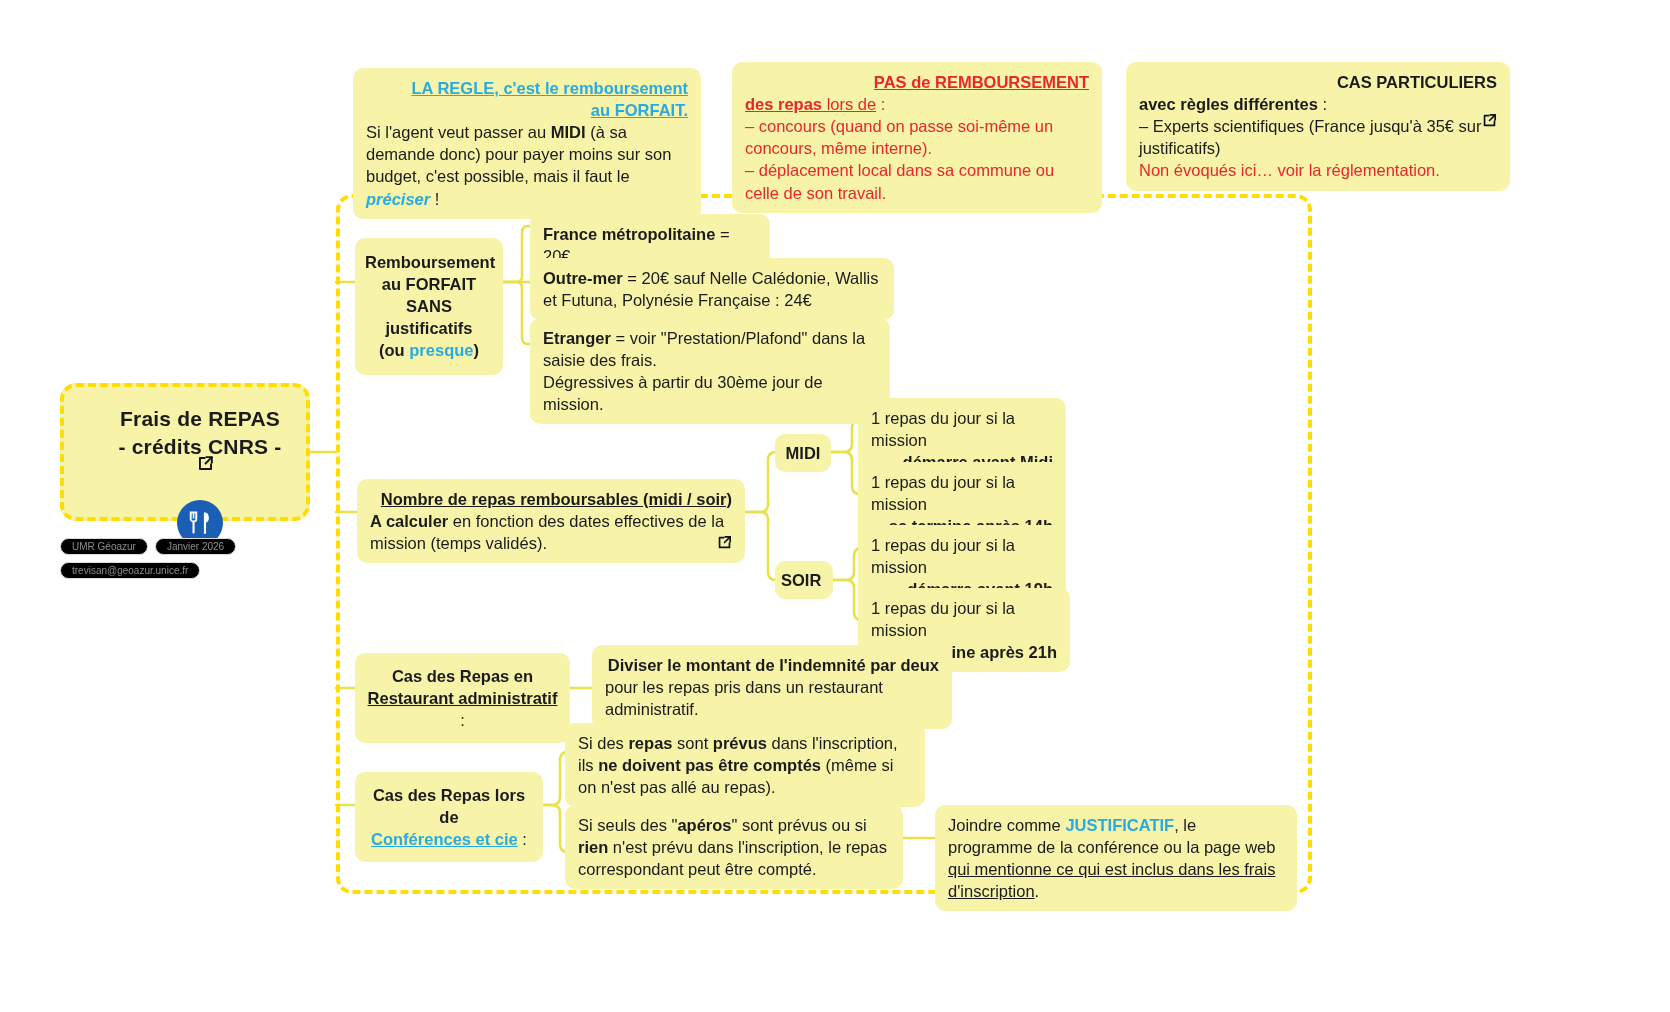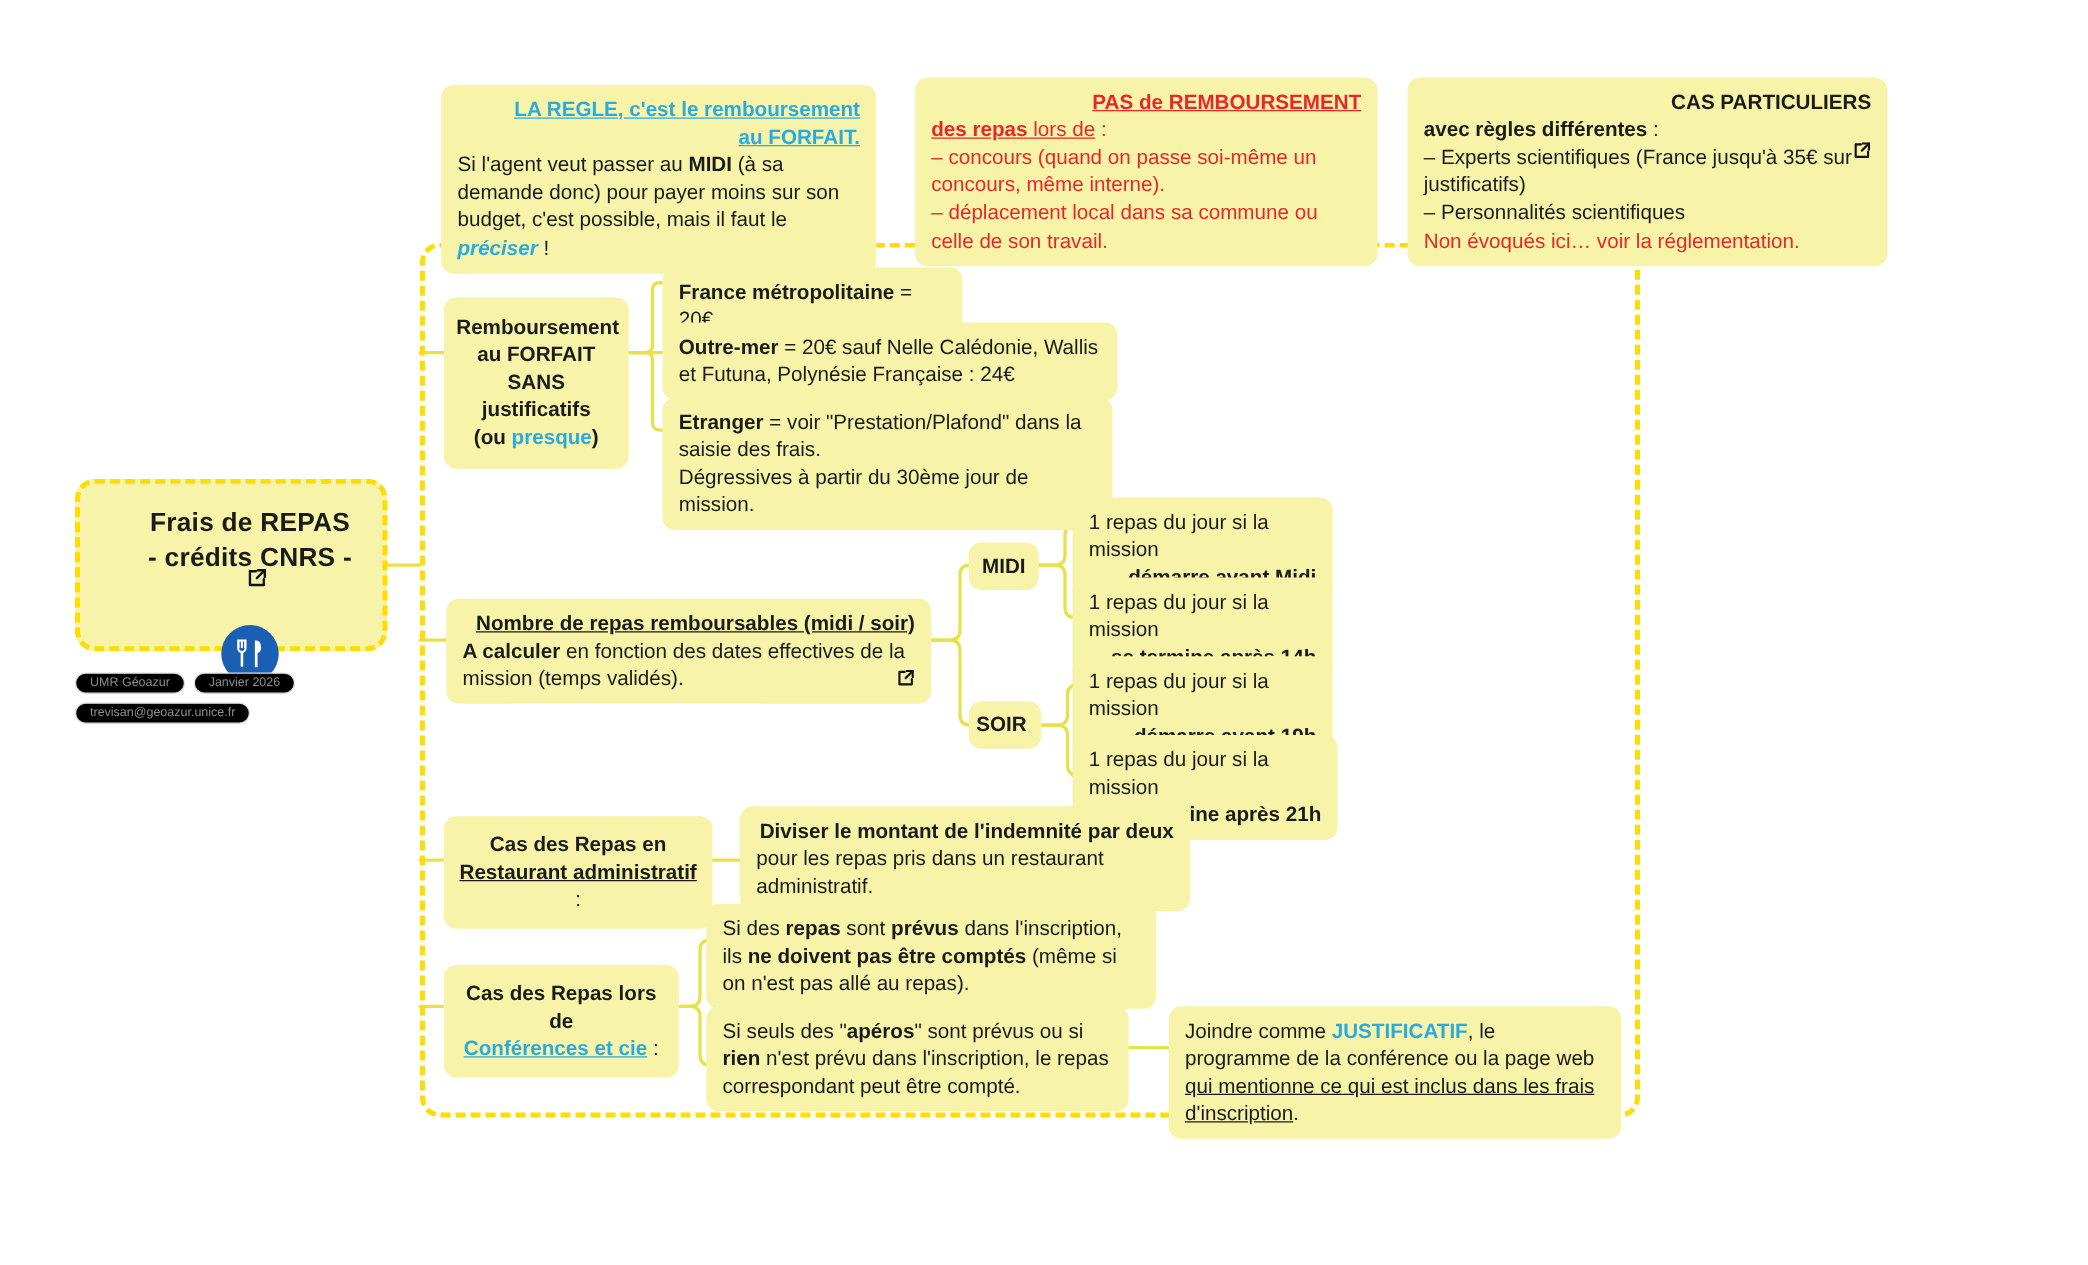--- a/index.html
+++ b/index.html
@@ -181,21 +181,20 @@
     <div class="bold u">PAS de REMBOURSEMENT</div>
     <div><b class="u">des repas</b><span class="u"> lors de</span><span> :</span></div>
     <div>– concours  (quand on passe soi-même un concours, même interne).</div>
     <div>– déplacement local dans sa commune ou celle de son travail.</div>
   </div>
 
   <div class="node" id="n-cas">
     <div class="bold">CAS PARTICULIERS</div>
     <div><b>avec règles différentes</b><span> :</span></div>
     <div>– Experts scientifiques (France jusqu'à 35€ sur justificatifs)</div>
-    <div>– Personnalités scientifiques</div>
     <div class="red">Non évoqués ici… voir la réglementation.</div>
     <span class="extlink" style="position:absolute;right:12px;top:50px;">
       <svg width="17" height="17" viewBox="0 0 24 24" fill="none" stroke="#111" stroke-width="2.4" stroke-linecap="round" stroke-linejoin="round">
         <path d="M5 5 H11 M5 5 V19 H19 V13"></path>
           <path d="M13 4 H20 V11"></path>
           <path d="M20 4 L12 12"></path>
       </svg>
     </span>
   </div>
 

